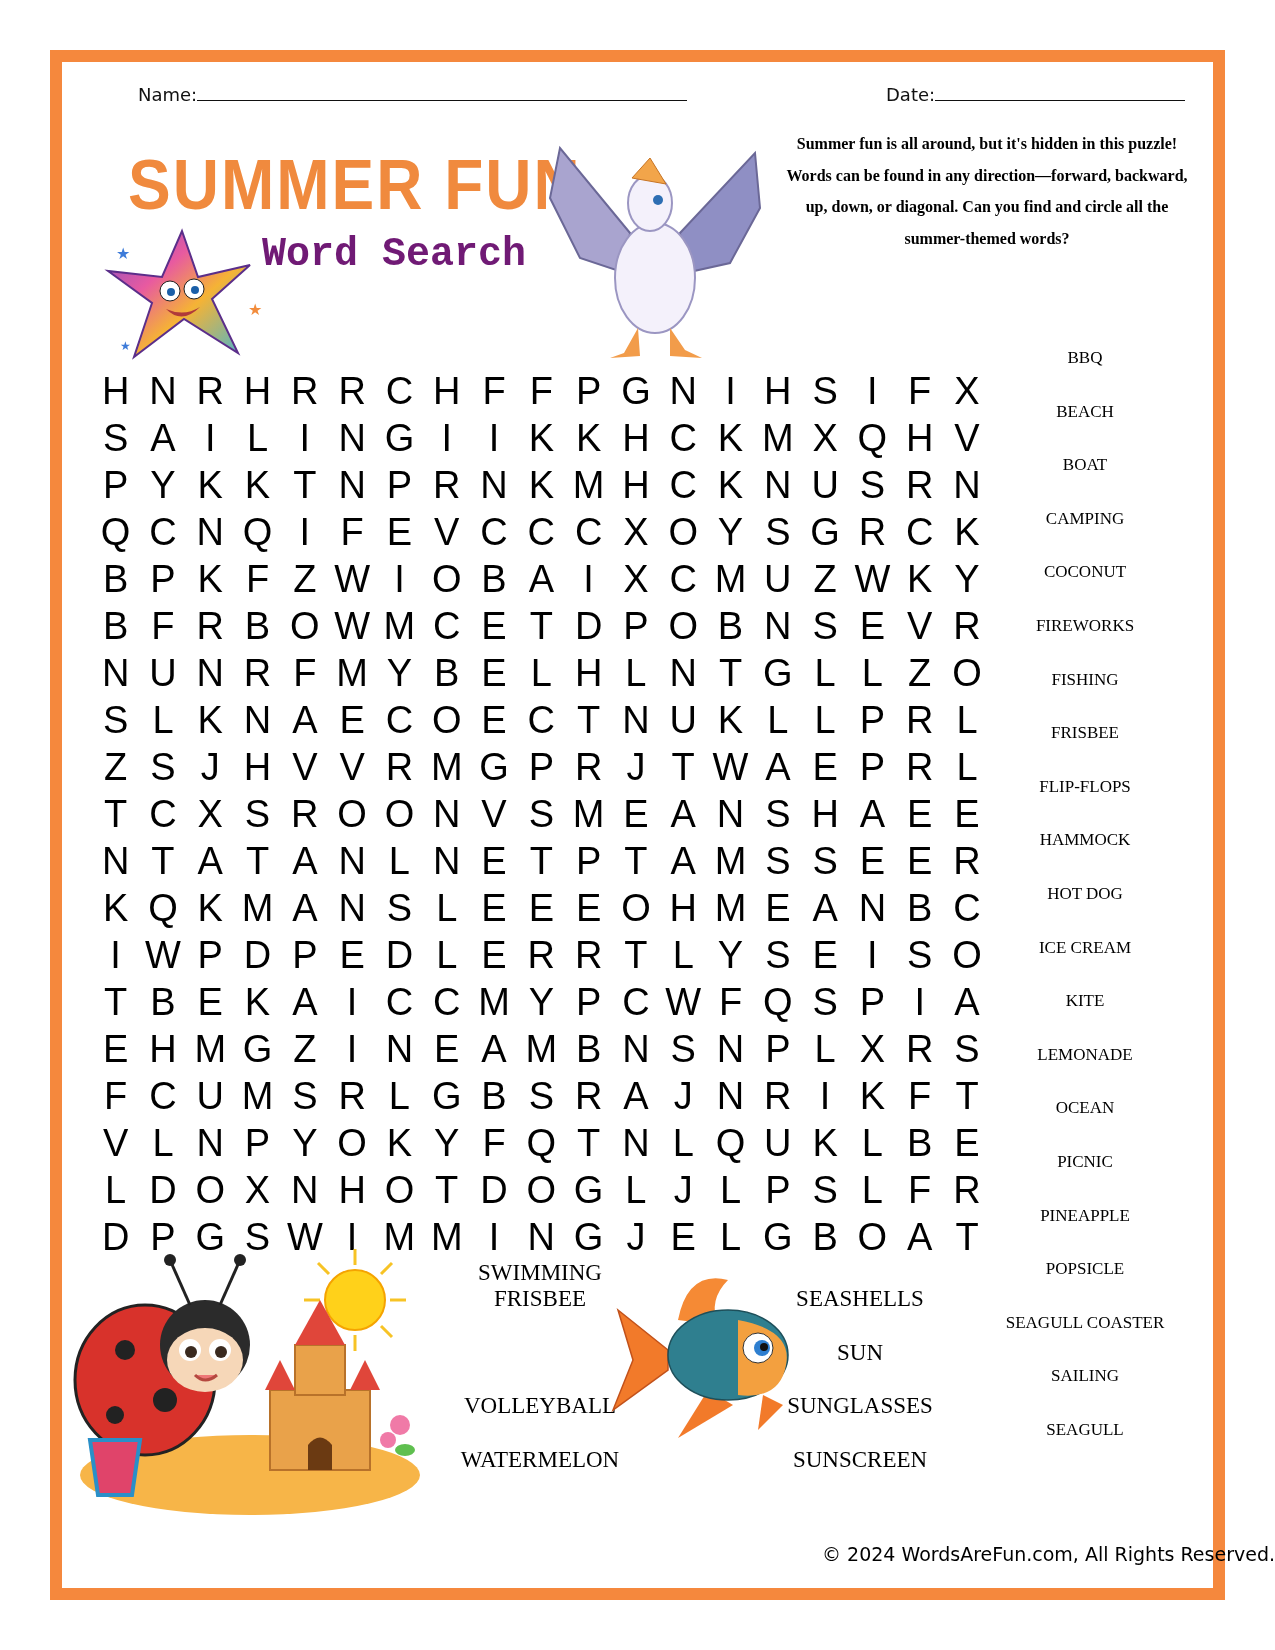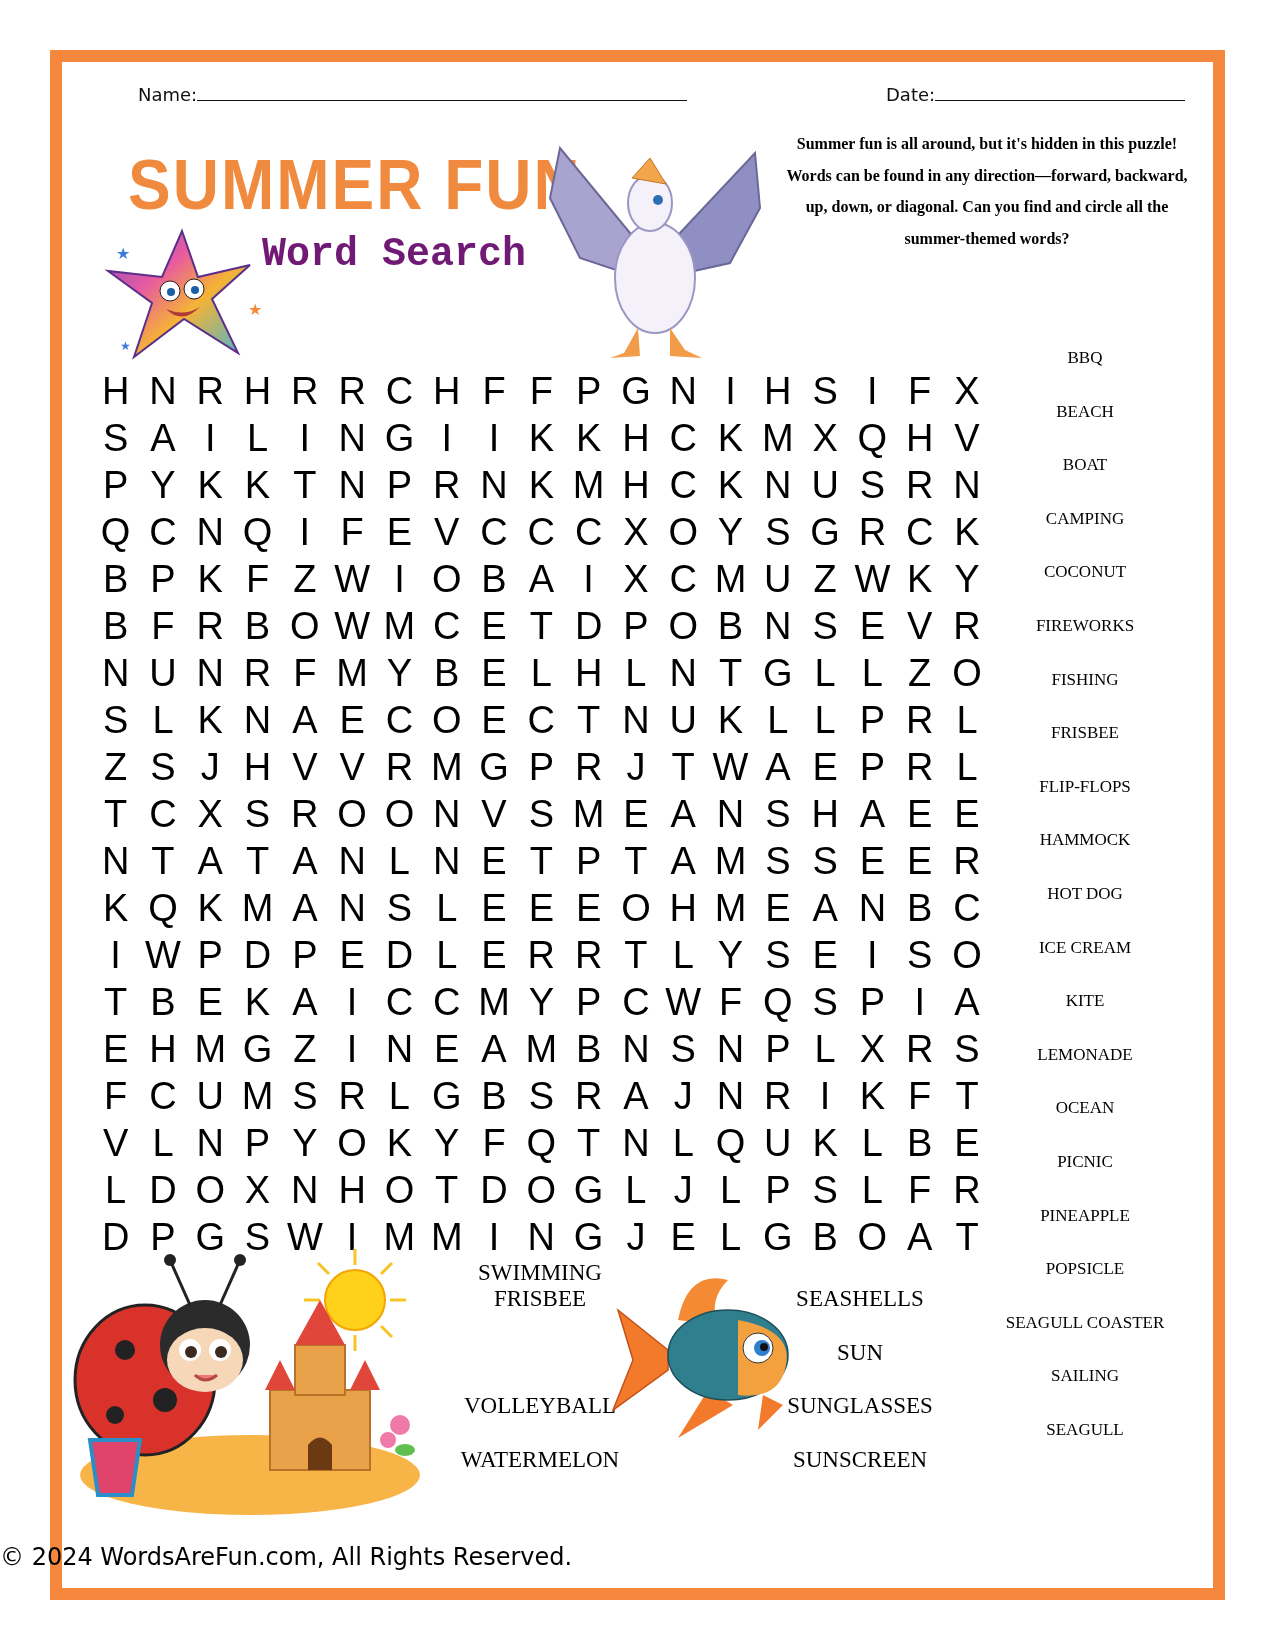--- a/index.html
+++ b/index.html
@@ -8,21 +8,21 @@
     .abs { position: absolute; }
     .field-label { font-family: "DejaVu Sans", sans-serif; font-size: 18px; color: #111; margin-left: 48px; }
     .title { font-family: "Liberation Sans", sans-serif; font-weight: bold; color: #F08A3E; font-size: 64px; letter-spacing: 2px; transform: scaleY(1.1); }
     .subtitle { font-family: "Liberation Mono", monospace; font-weight: bold; font-size: 40px; color: #701a75; }
     .instructions { font-family: "Liberation Serif", serif; font-weight: bold; font-size: 16px; line-height: 31.5px; text-align: center; width: 420px; }
     .grid { position: absolute; left: 92px; top: 368px; display: grid; grid-template-columns: repeat(19, 47.3px); grid-auto-rows: 47px; }
     .cell { font-family: "Liberation Sans", sans-serif; font-size: 38px; text-align: center; line-height: 47px; color: #000; }
     .wordlist { position: absolute; left: 960px; top: 345px; width: 250px; }
     .word { font-family: "Liberation Serif", serif; font-size: 17px; text-align: center; height: 53.6px; line-height: 26px; }
     .bword { font-family: "Liberation Serif", serif; font-size: 23px; text-align: center; position: absolute; width: 200px; }
-    .footer { font-family: "DejaVu Sans", sans-serif; font-size: 24px; position: absolute; left: 0; width: 1275px; text-align: left; top: 1543px; }
+    .footer { font-family: "DejaVu Sans", sans-serif; font-size: 19px; position: absolute; left: 0; width: 1275px; text-align: right; top: 1543px; }
     .underline-blank { display: inline-block; border-bottom: 1.5px solid #111; vertical-align: baseline; height: 16px; }
   </style>
 </head>
 <body>
 
 <div class="frame"></div>
 
 <div class="abs field-label" style="left:90px; top:84px;">
   <span>Name:</span><span class="underline-blank" style="width:490px;"></span>
 </div>

